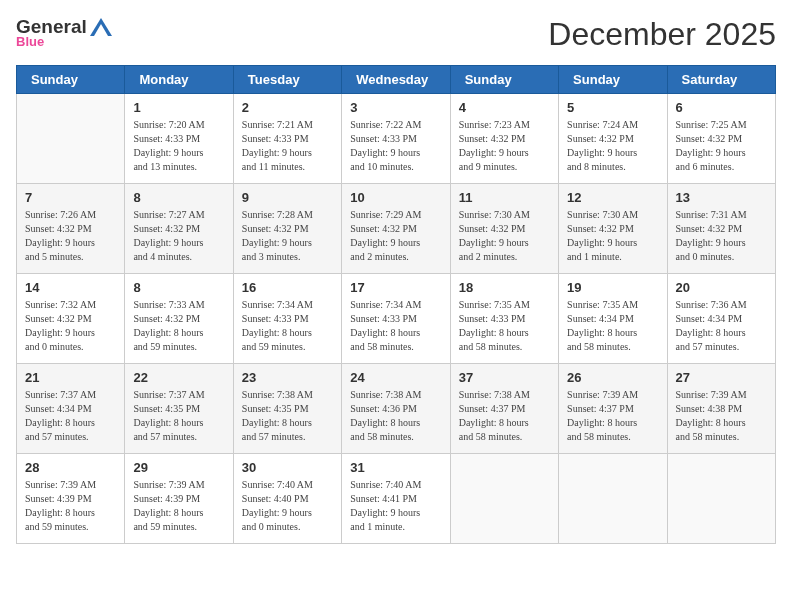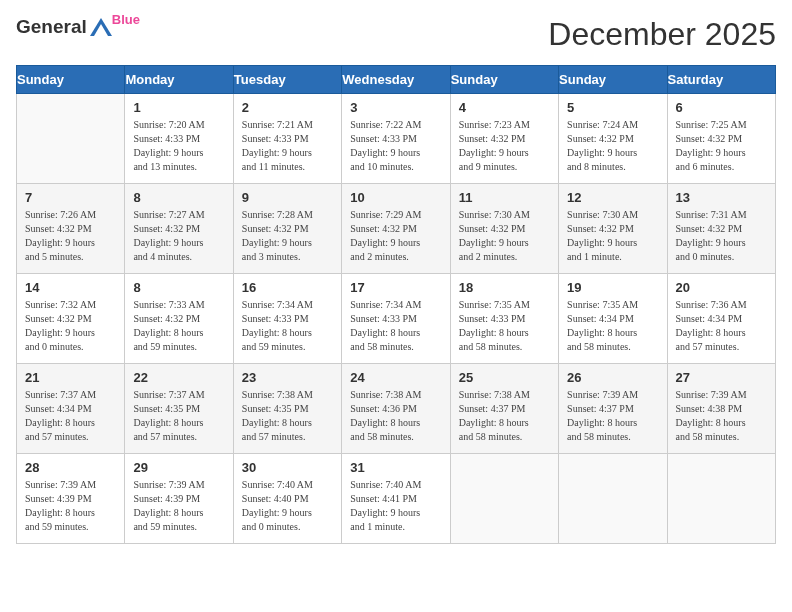--- a/index.html
+++ b/index.html
@@ -11,21 +11,21 @@
       padding: 16px;
     }
     .header {
       display: flex;
       justify-content: space-between;
       align-items: flex-start;
       margin-bottom: 12px;
     }
     .logo {
       display: flex;
-      flex-direction: row;
+      flex-direction: column;
       align-items: flex-start;
     }
     .logo-line {
       display: flex;
       align-items: center;
     }
     .title-block {
       text-align: center;
     }
     .month-title {
@@ -40,21 +40,21 @@
     .calendar {
       width: 100%;
       border-collapse: collapse;
       border: 1px solid #ccc;
     }
     .calendar th {
       background-color: #2a6db5;
       color: #fff;
       font-size: 13px;
       font-weight: bold;
-      padding: 6px 0;
+      padding: 6px 14px;
       text-align: left;
       border: 1px solid #1a5a9a;
     }
     .calendar td {
       vertical-align: top;
       padding: 6px 8px;
       border: 1px solid #ccc;
       font-size: 10.5px;
       color: #333;
       background: #fff;
@@ -210,21 +210,21 @@
         </td>
         <td>
           <span class="day-number">23</span>
           <div class="day-info">Sunrise: 7:38 AM<br>Sunset: 4:35 PM<br>Daylight: 8 hours<br>and 57 minutes.</div>
         </td>
         <td>
           <span class="day-number">24</span>
           <div class="day-info">Sunrise: 7:38 AM<br>Sunset: 4:36 PM<br>Daylight: 8 hours<br>and 58 minutes.</div>
         </td>
         <td>
-          <span class="day-number">25</span>
+          <span class="day-number">37</span>
           <div class="day-info">Sunrise: 7:38 AM<br>Sunset: 4:37 PM<br>Daylight: 8 hours<br>and 58 minutes.</div>
         </td>
         <td>
           <span class="day-number">26</span>
           <div class="day-info">Sunrise: 7:39 AM<br>Sunset: 4:37 PM<br>Daylight: 8 hours<br>and 58 minutes.</div>
         </td>
         <td>
           <span class="day-number">27</span>
           <div class="day-info">Sunrise: 7:39 AM<br>Sunset: 4:38 PM<br>Daylight: 8 hours<br>and 58 minutes.</div>
         </td>

